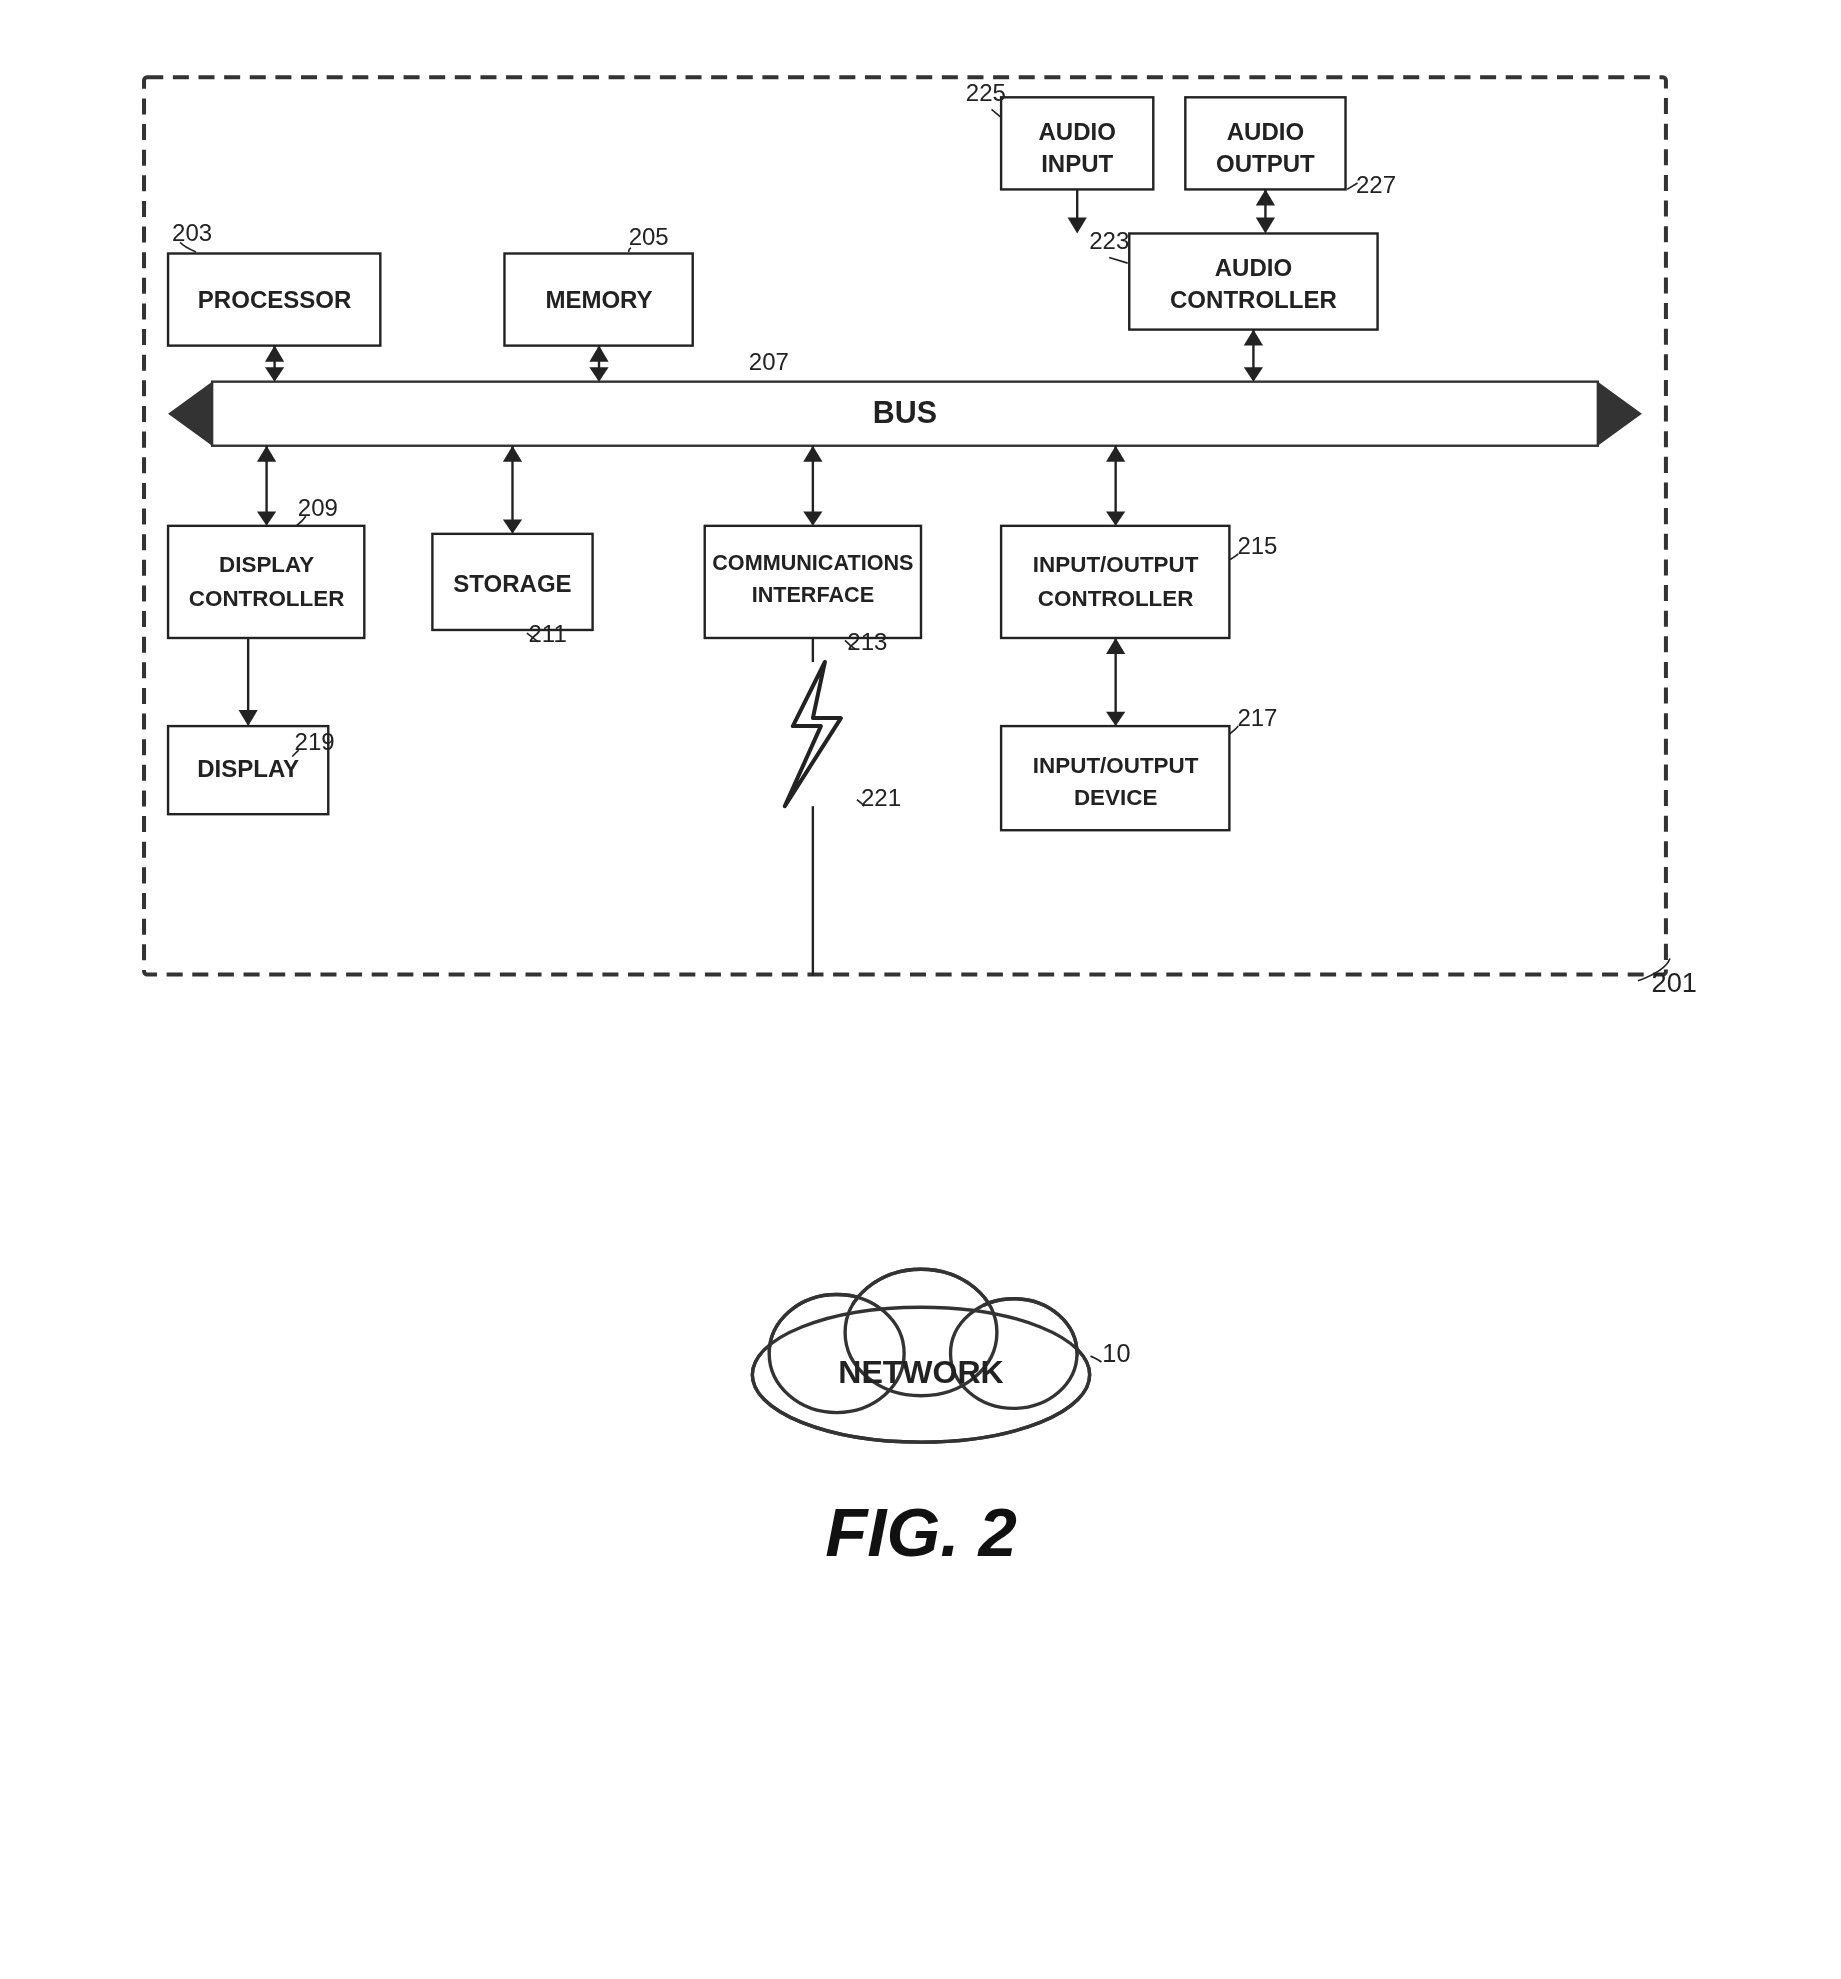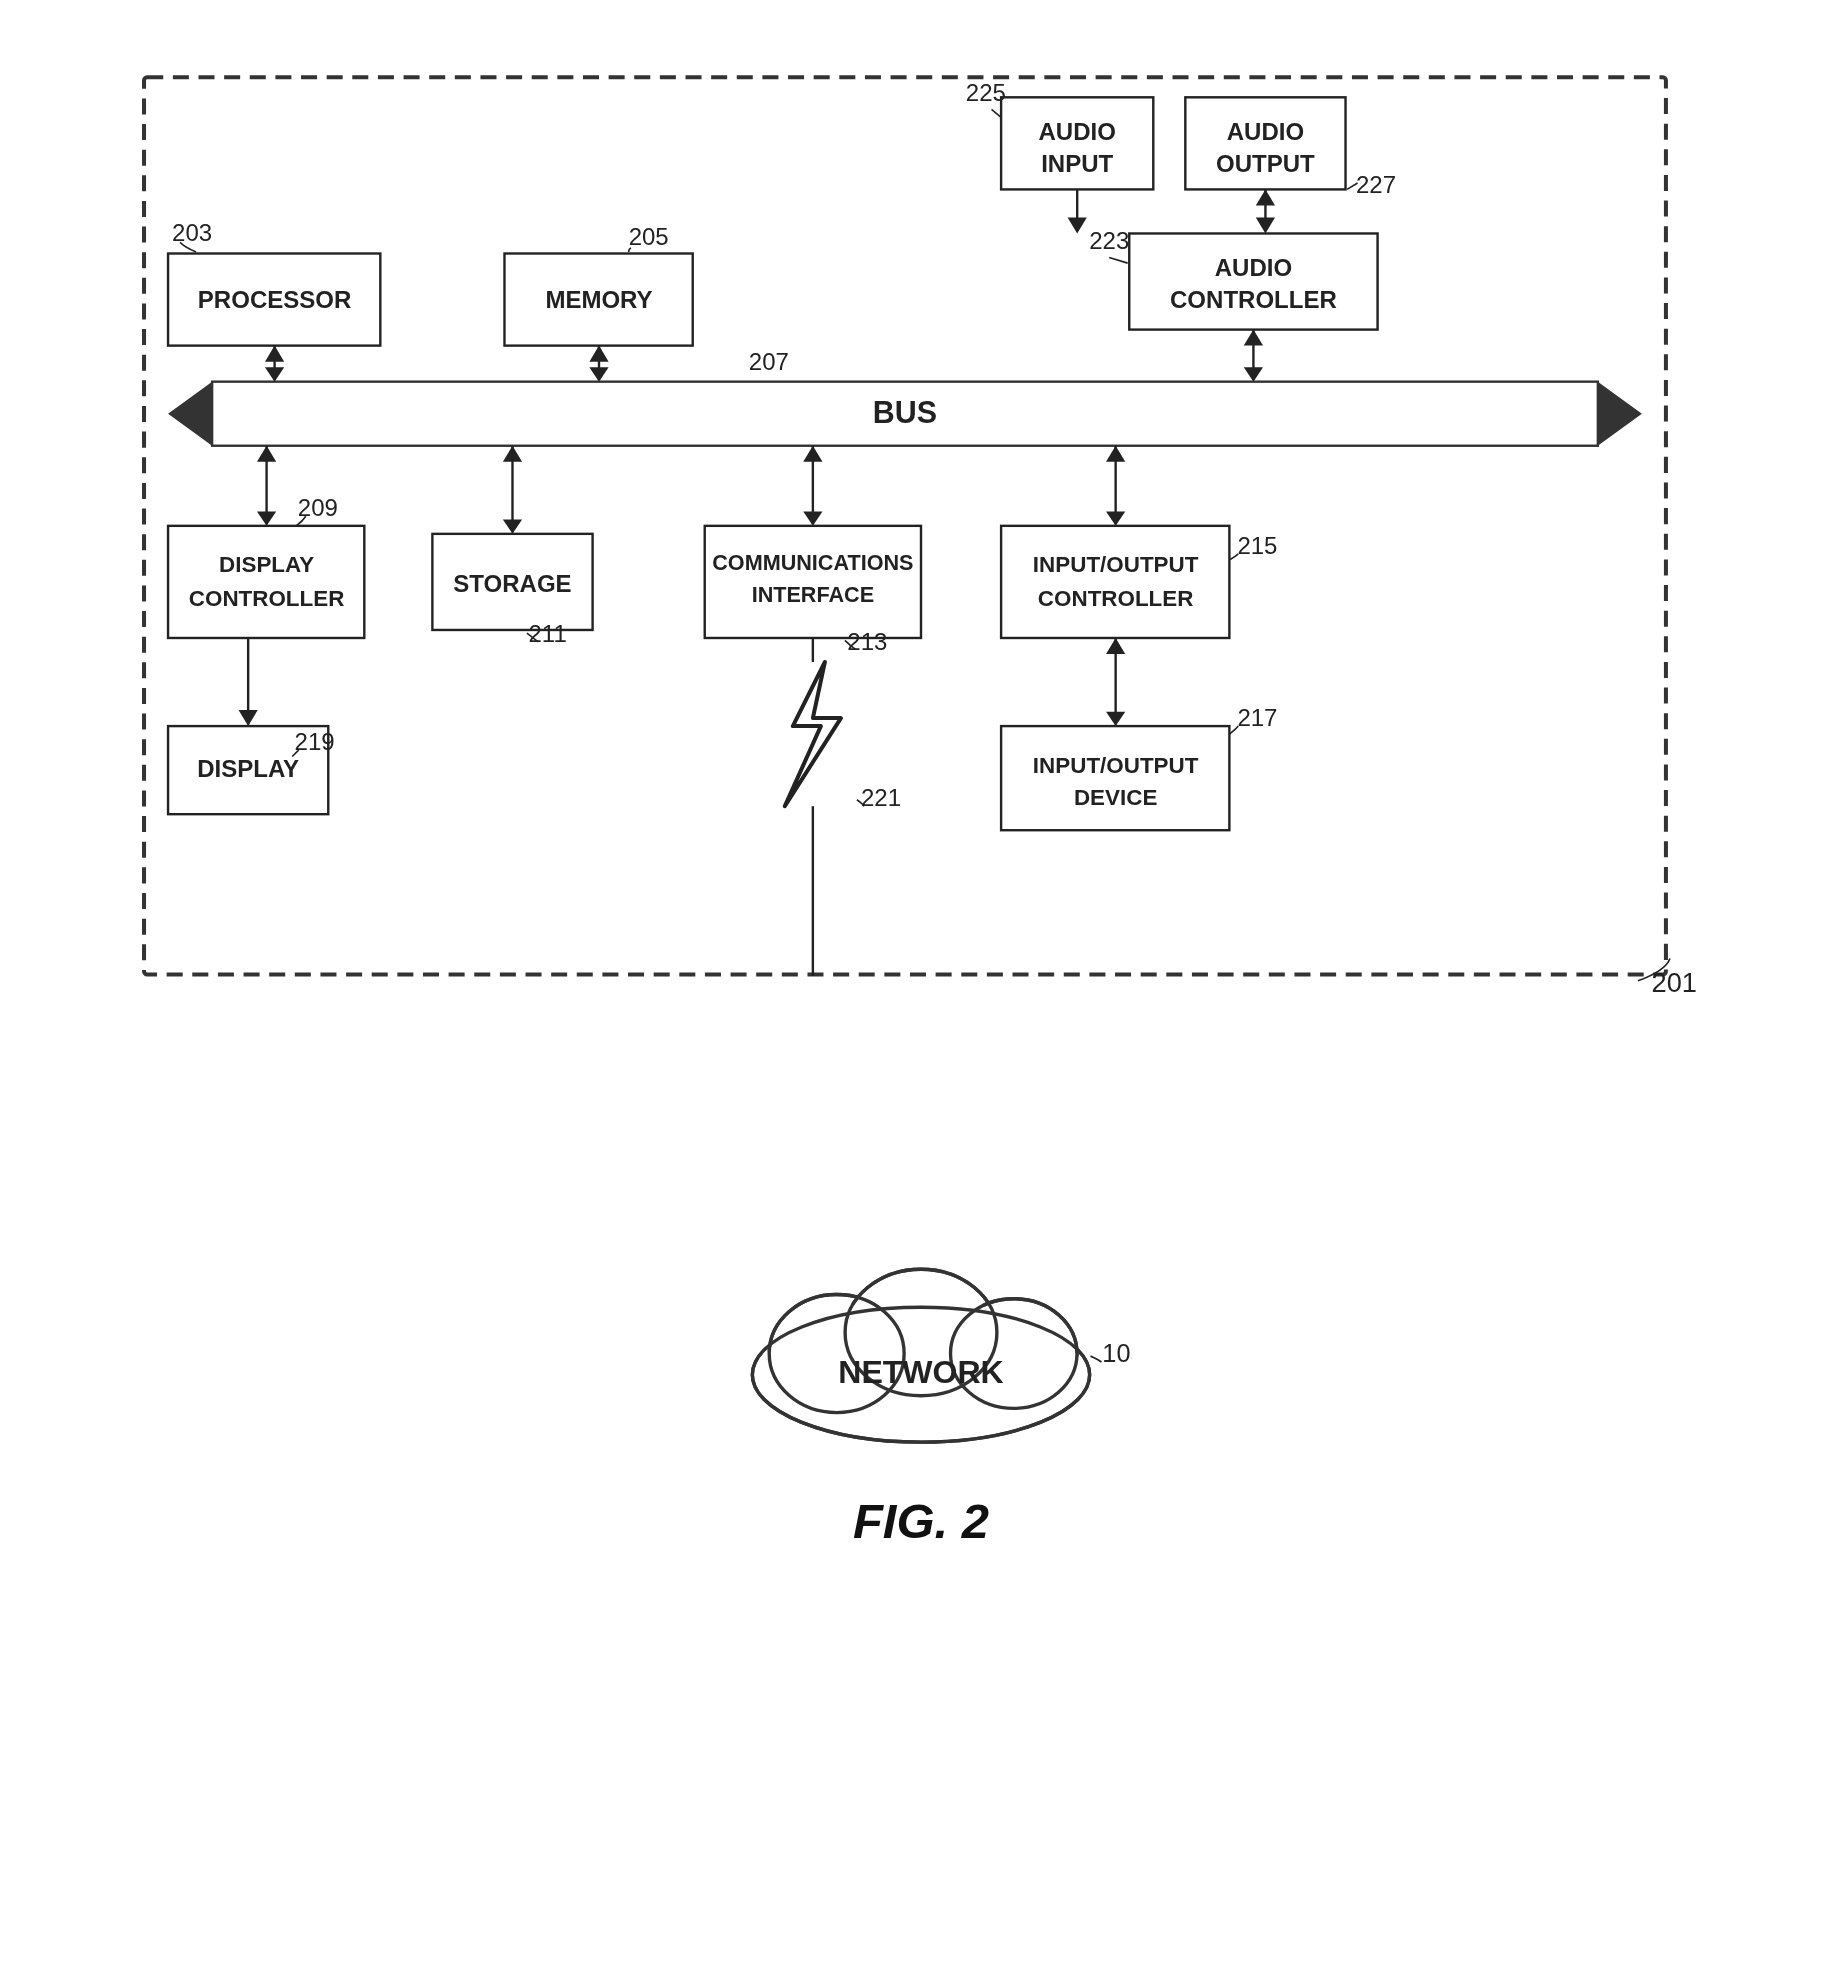--- a/index.html
+++ b/index.html
@@ -198,17 +198,17 @@
 
       <text x="250" y="210" text-anchor="middle" font-size="38" font-weight="bold" fill="#222">NETWORK</text>
 
       <text x="465" y="185" font-size="30" fill="#222">105</text>
       <path d="M 451 178 Q 460 182 464 185" stroke="#222" stroke-width="2" fill="none"></path>
     </svg>
 
   </div>
 
   <div style="margin-top:34px; margin-bottom:25px;">
-    <span style="font-size:49px; font-style:italic; font-weight:bold; color:#111; font-family: Arial, Helvetica, sans-serif;">FIG. 2</span>
+    <span style="font-size:69px; font-style:italic; font-weight:bold; color:#111; font-family: Arial, Helvetica, sans-serif;">FIG. 2</span>
   </div>
 
 </div>
 
 
 </body></html>

